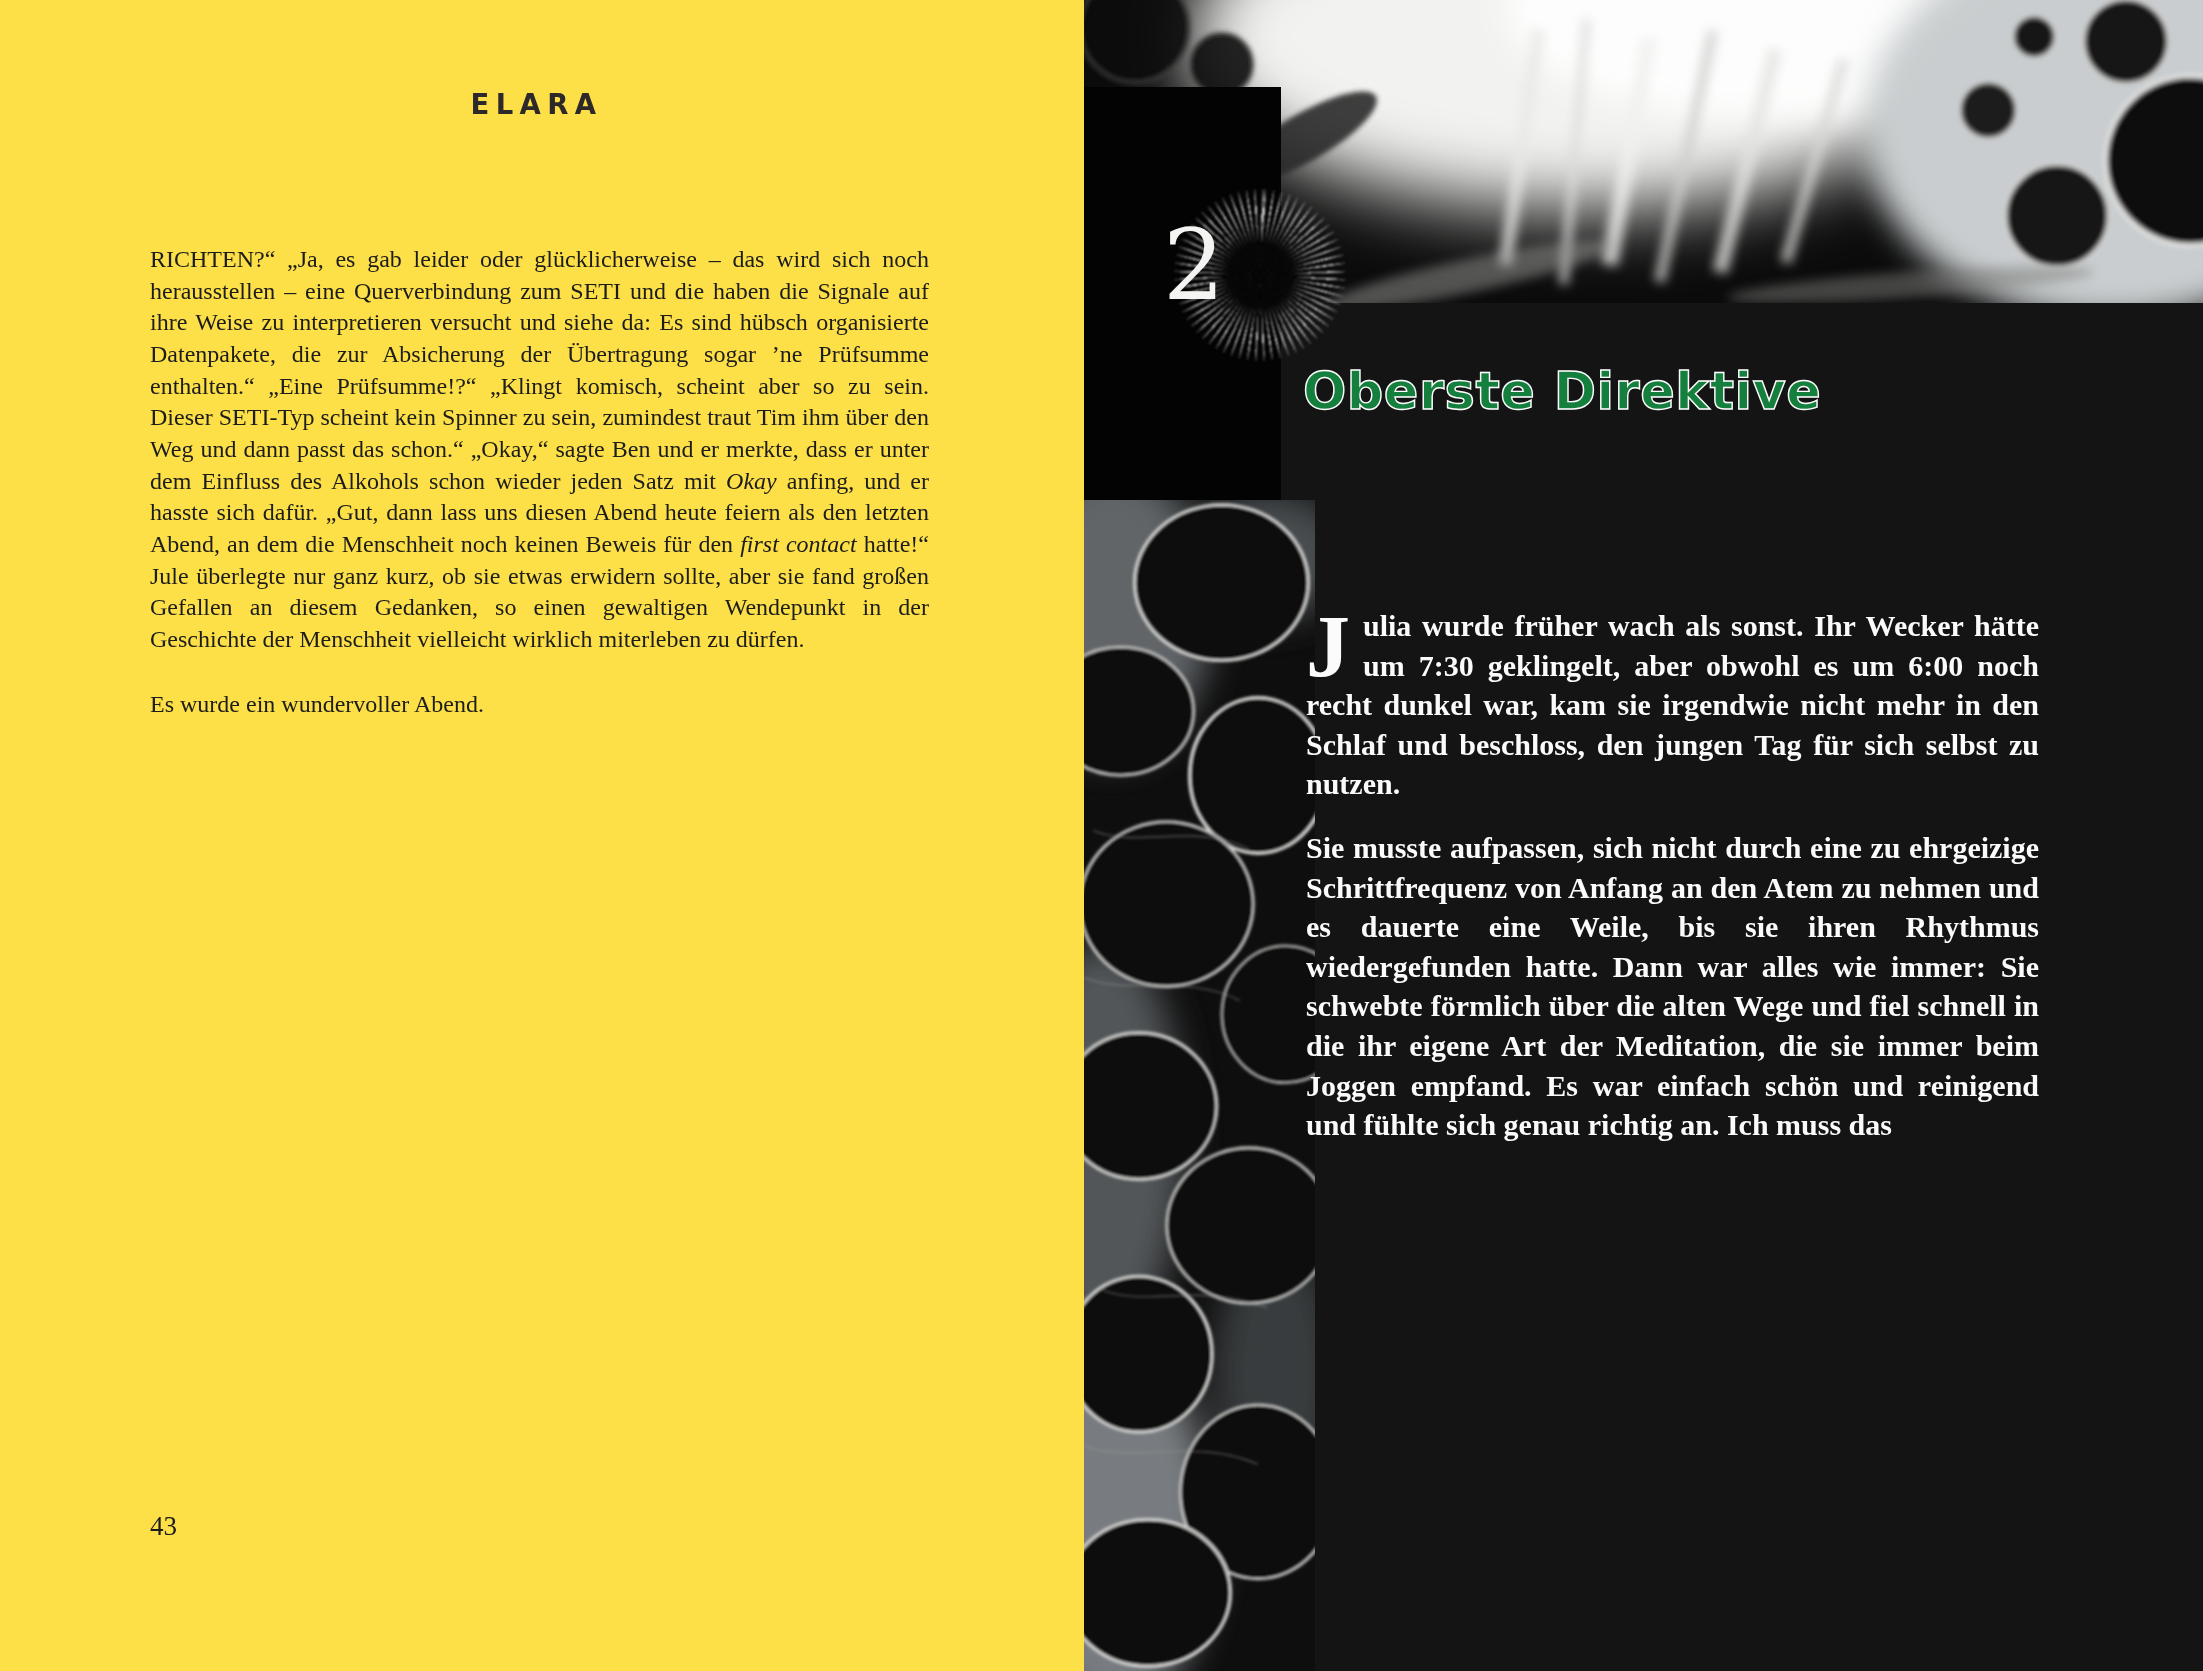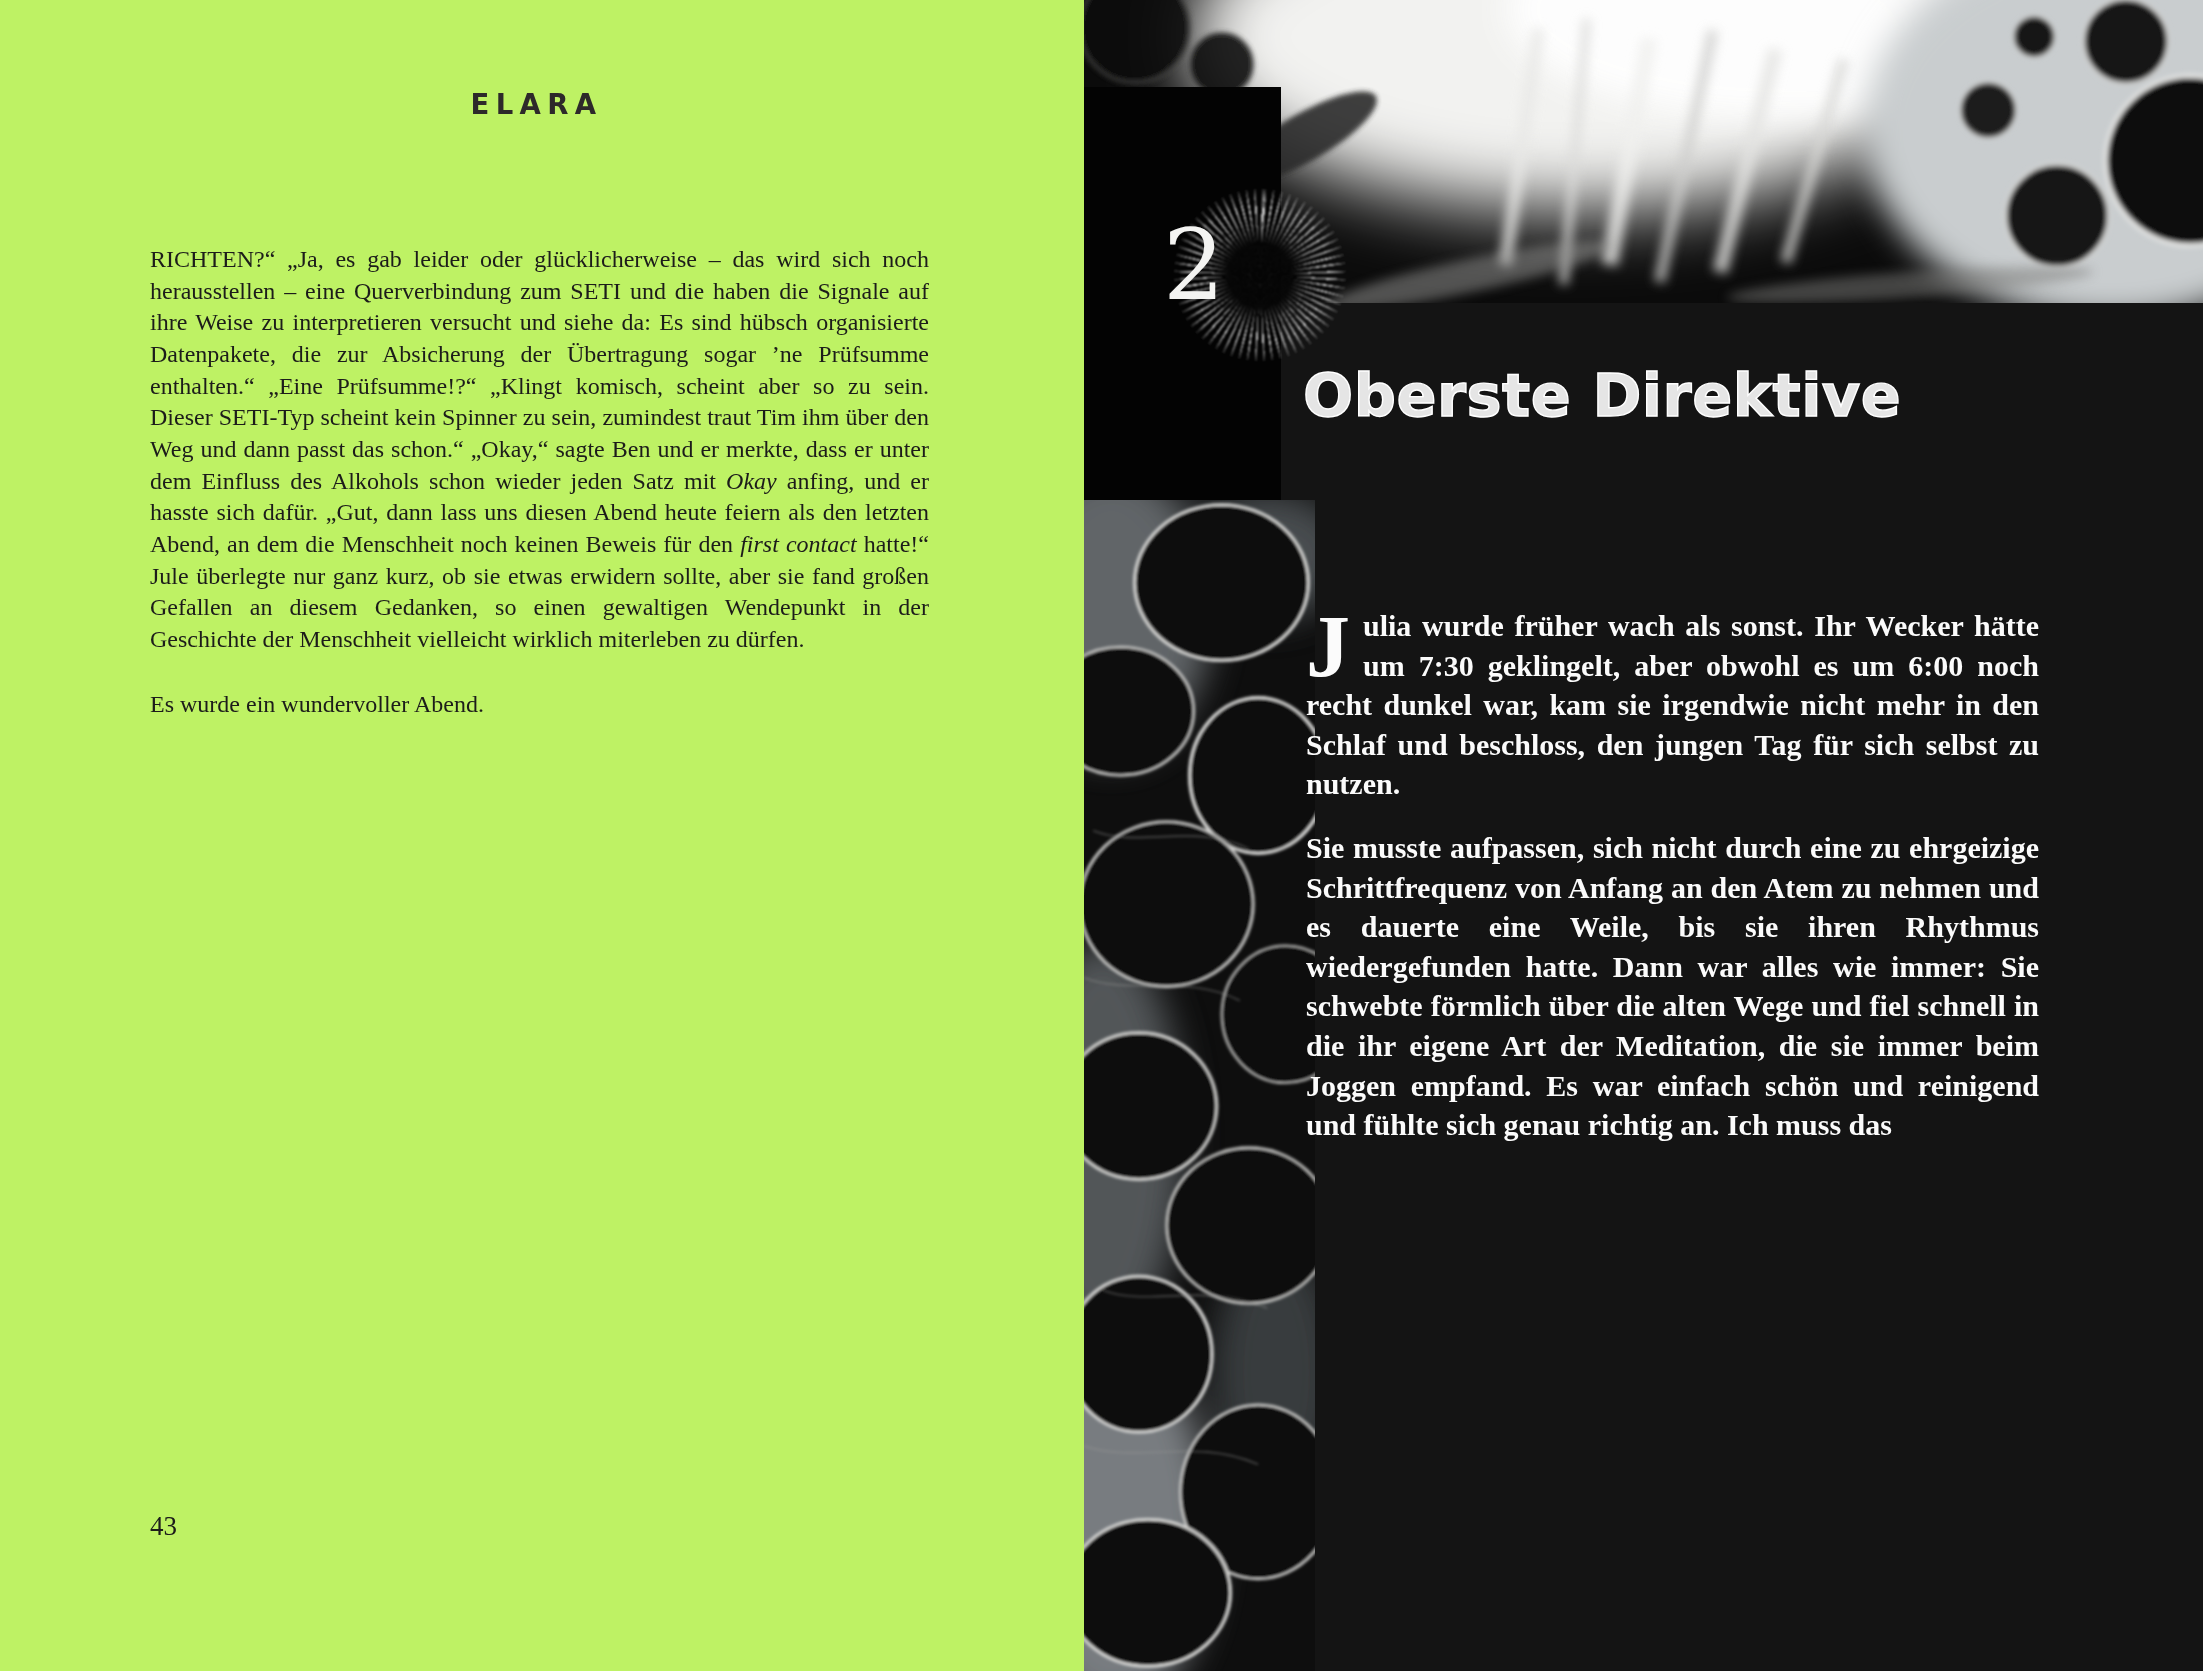--- a/index.html
+++ b/index.html
@@ -9,21 +9,21 @@
     height: 1671px;
     overflow: hidden;
     background: #ffffff;
   }
 
   
   .left-page {
     position: absolute;
     left: 0; top: 0;
     width: 1084px; height: 1671px;
-    background: #bef264;
+    background: #fde047;
   }
   .running-header {
     position: absolute;
     left: 147px; top: 88px;
     width: 779px;
     text-align: center;
     font-family: "DejaVu Sans", sans-serif;
     font-weight: 800;
     font-size: 27.5px;
     letter-spacing: 6.4px;
@@ -101,24 +101,24 @@
     width: 231px; height: 1171px;
   }
   .bubble-artwork svg { display: block; width: 100%; height: 100%; }
 
   .chapter-title {
     position: absolute;
     left: 219px; top: 354px;
     width: 882px;
     font-family: "DejaVu Sans", sans-serif;
     font-weight: 800;
-    font-size: 59px;
+    font-size: 51px;
     line-height: 1;
     letter-spacing: 0.5px;
-    color: #e5e5e5;
+    color: #15803d;
     margin-top: 12px;
     -webkit-text-stroke: 1.4px #ffffff;
   }
 
   .right-body {
     position: absolute;
     left: 222px; top: 606px;
     width: 733px;
     font-family: "Liberation Serif", serif;
     font-weight: 600;

